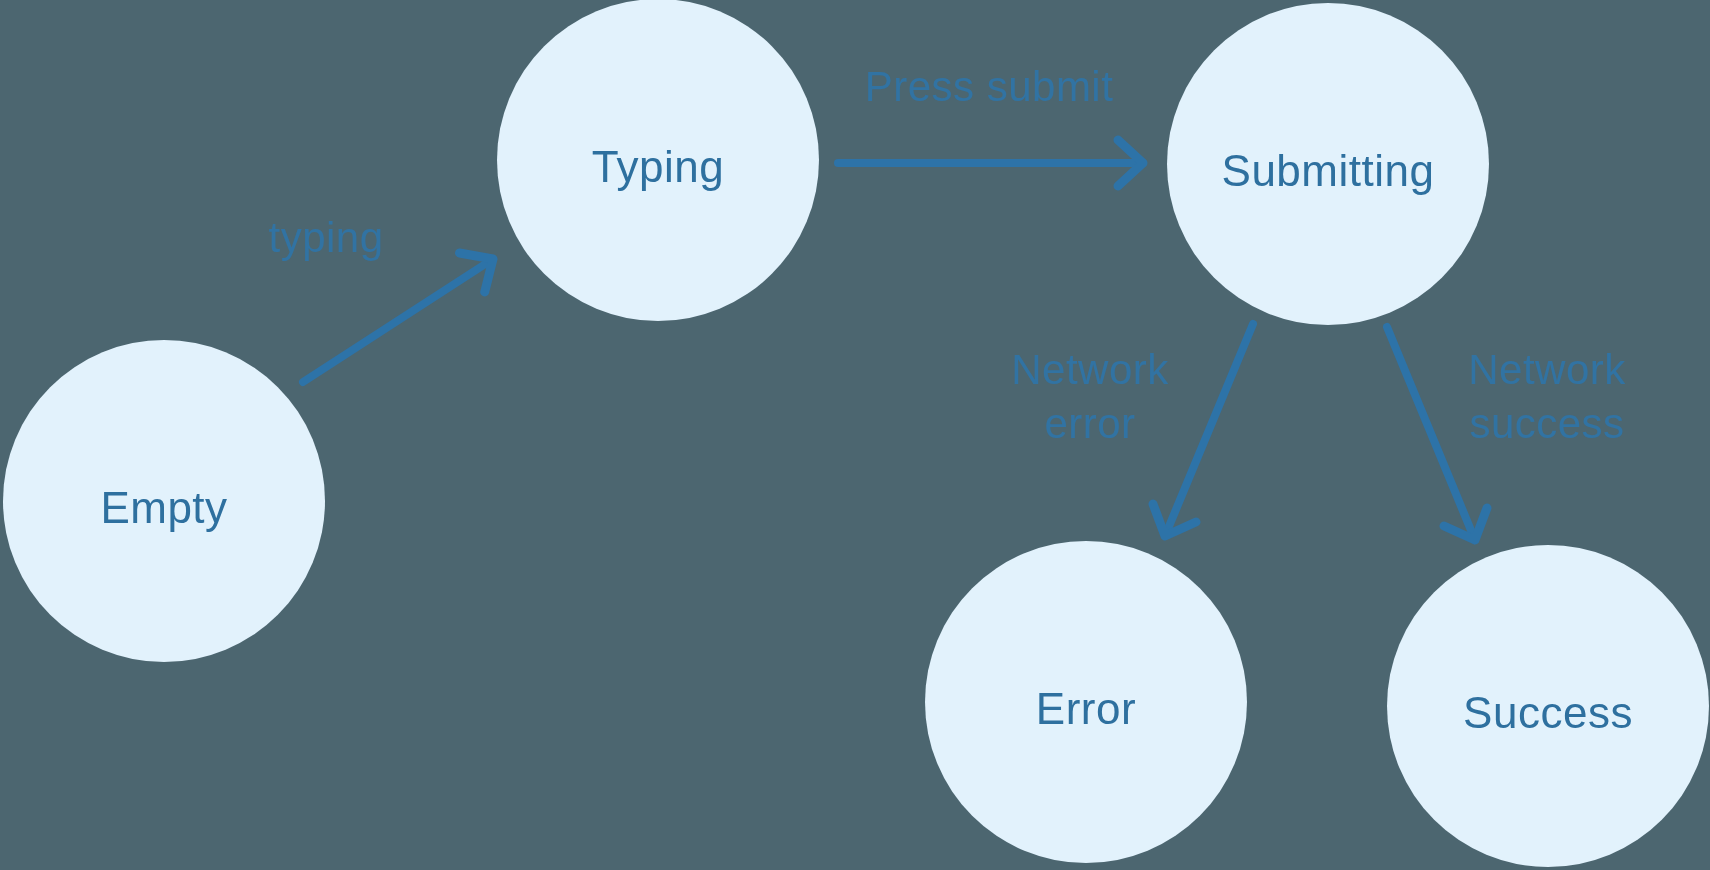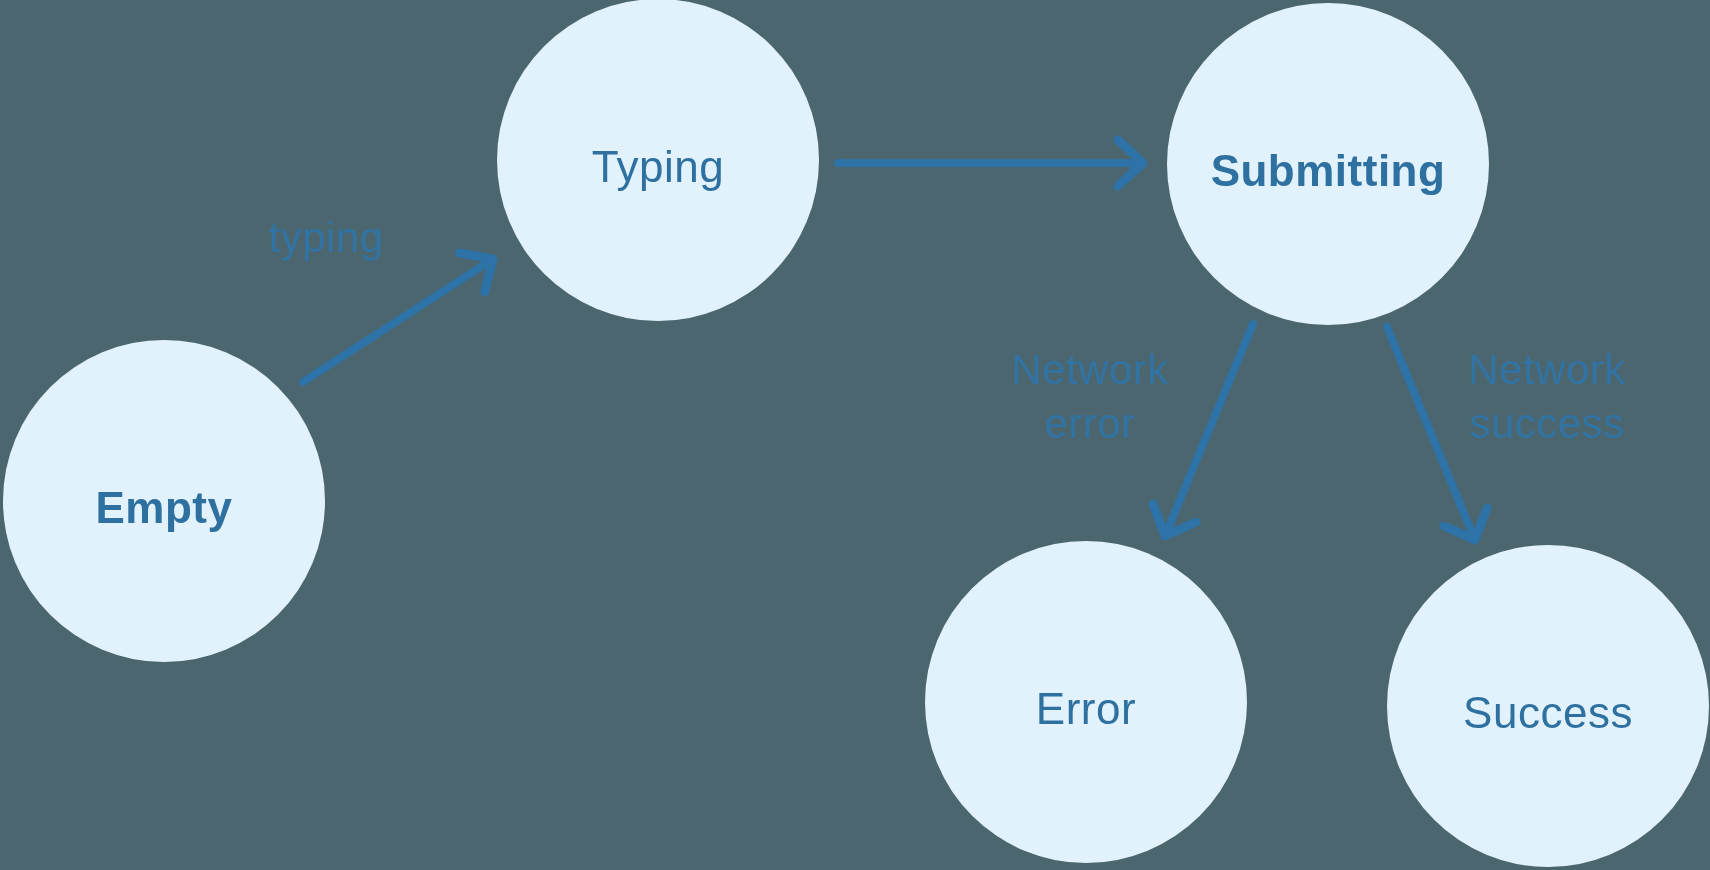--- a/index.html
+++ b/index.html
@@ -44,23 +44,23 @@
     background:var(--node-fill);
     display:flex;align-items:center;justify-content:center;
   }
   .state-node .node-label{
     color:var(--node-text);
     font-size:44px;
     letter-spacing:0.5px;
     transform:translateY(7px);
     white-space:nowrap;
   }
-  .node-empty{left:3px;top:340px;font-weight:bold;}
+  .node-empty{left:3px;top:340px;}
   .node-typing{left:497px;top:-1px;}
-  .node-submitting{left:1167px;top:3px;font-weight:bold;}
+  .node-submitting{left:1167px;top:3px;}
   .node-error{left:925px;top:541px;}
   .node-success{left:1387px;top:545px;}
   .edge-label{
     position:absolute;
     transform:translate(-50%,-50%);
     color:var(--edge-label-text);
     font-size:42px;
     letter-spacing:0.5px;
     line-height:54px;
     text-align:center;
@@ -109,20 +109,23 @@
   </div>
 
   <div class="state-node node-success">
     <span class="node-label">Success</span>
   </div>
 
   <div class="edge-label label-start-typing">
     <span>typing</span>
   </div>
 
+  <div class="edge-label label-press-submit">
+    <span>Press submit</span>
+  </div>
 
   <div class="edge-label label-network-error">
     <span>Network</span>
     <span>error</span>
   </div>
 
   <div class="edge-label label-network-success">
     <span>Network</span>
     <span>success</span>
   </div>

